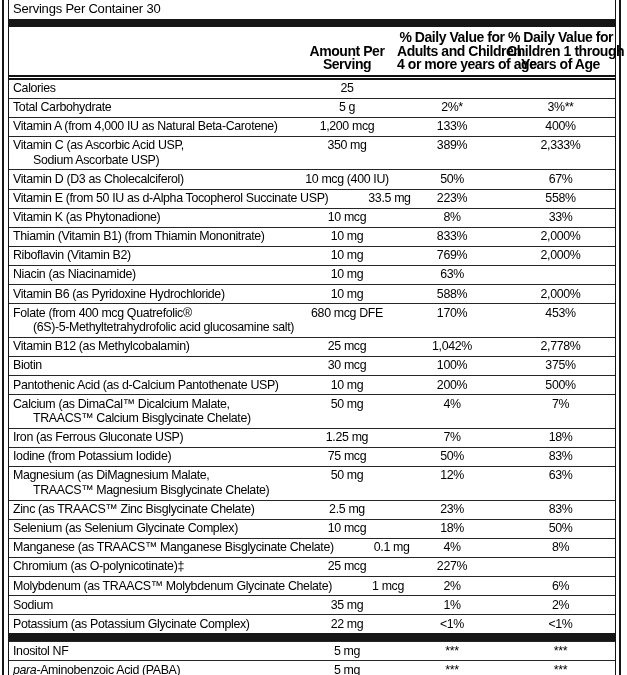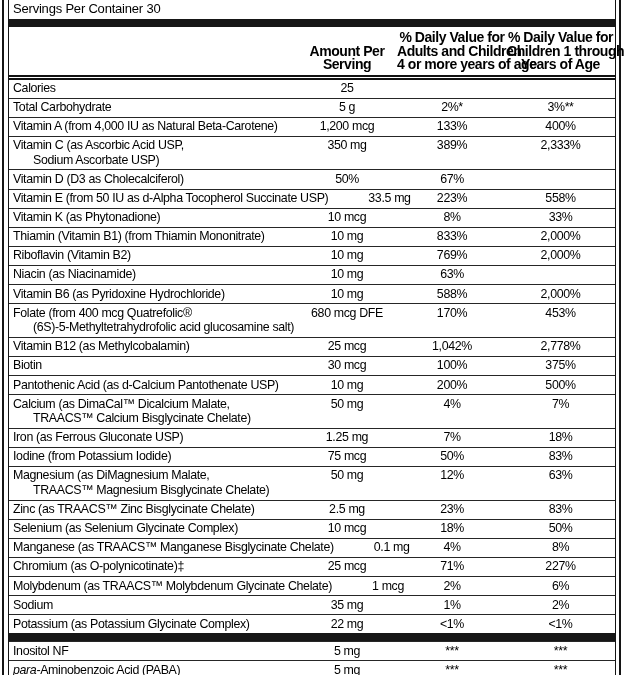--- a/index.html
+++ b/index.html
@@ -114,20 +114,21 @@
           <div class="cell cell-dv">400%</div>
         </div>
         <div class="grid row">
           <div class="cell cell-name">Vitamin C (as Ascorbic Acid USP,<div class="name2">Sodium Ascorbate USP)</div></div>
           <div class="cell cell-amt">350 mg</div>
           <div class="cell cell-dv">389%</div>
           <div class="cell cell-dv">2,333%</div>
         </div>
         <div class="grid row">
           <div class="cell cell-name">Vitamin D (D3 as Cholecalciferol)</div>
+          <div class="cell cell-amt">10 mcg (400 IU)</div>
           <div class="cell cell-dv">50%</div>
           <div class="cell cell-dv">67%</div>
         </div>
         <div class="grid row">
           <div class="cell cell-span2">
             <span>Vitamin E (from 50 IU as d-Alpha Tocopherol Succinate USP)</span>
             <span class="amt">33.5 mg</span>
           </div>
           <div class="cell cell-dv">223%</div>
           <div class="cell cell-dv">558%</div>
@@ -225,21 +226,20 @@
           <div class="cell cell-span2">
             <span>Manganese (as TRAACS™ Manganese Bisglycinate Chelate)</span>
             <span class="amt">0.1 mg</span>
           </div>
           <div class="cell cell-dv">4%</div>
           <div class="cell cell-dv">8%</div>
         </div>
         <div class="grid row">
           <div class="cell cell-name">Chromium (as O-polynicotinate)‡</div>
           <div class="cell cell-amt">25 mcg</div>
-          <div class="cell cell-dv">71%</div>
           <div class="cell cell-dv">227%</div>
         </div>
         <div class="grid row">
           <div class="cell cell-span2">
             <span>Molybdenum (as TRAACS™ Molybdenum Glycinate Chelate)</span>
             <span class="amt">1 mcg</span>
           </div>
           <div class="cell cell-dv">2%</div>
           <div class="cell cell-dv">6%</div>
         </div>

